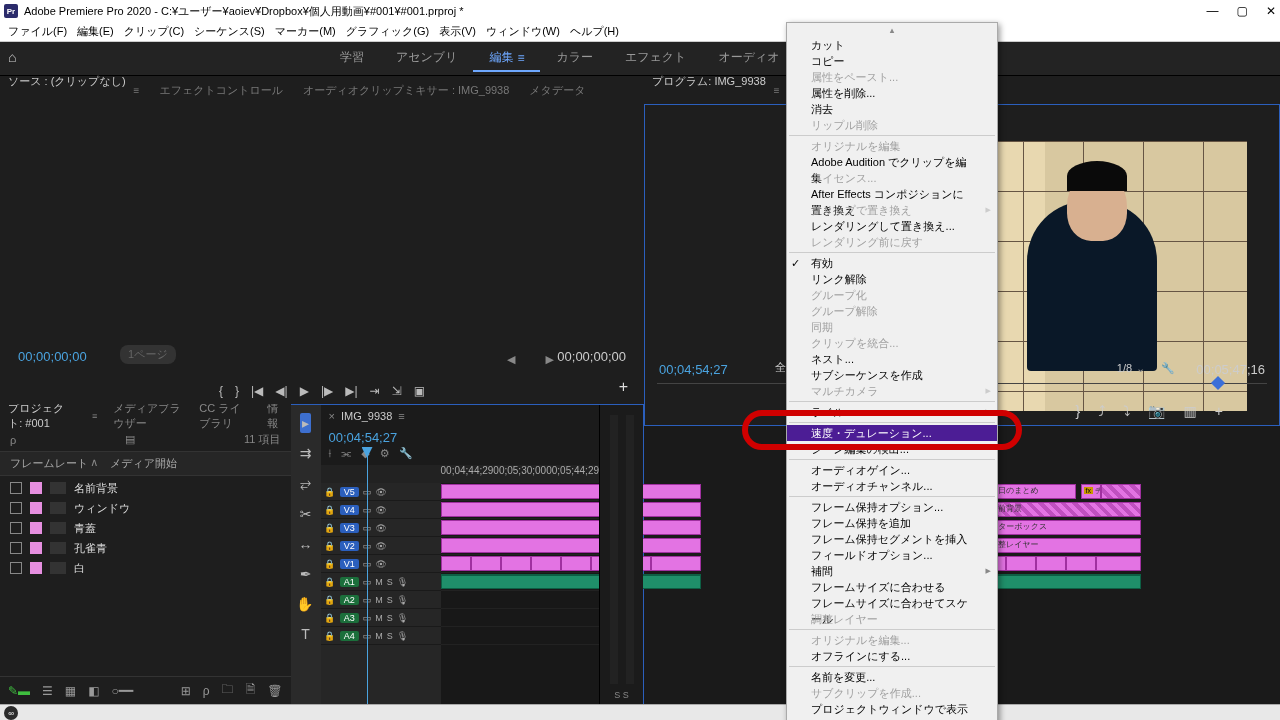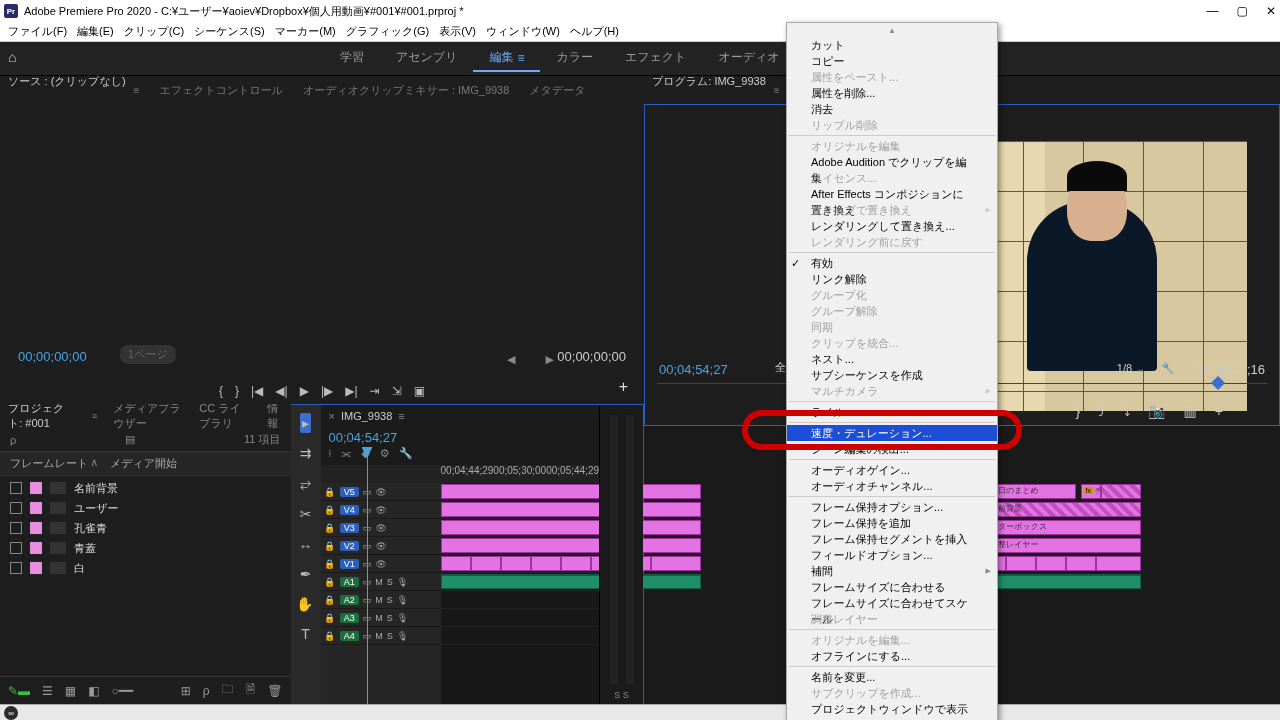--- a/index.html
+++ b/index.html
@@ -122,21 +122,21 @@
 .meter{width:44px;background:#1b1b1b;border-left:1px solid #000;position:relative;}
 .meter .bar{position:absolute;left:10px;top:10px;width:8px;bottom:20px;background:#222;}
 .meter .bar2{left:26px;}
 .meter .ss{position:absolute;bottom:4px;left:0;right:0;text-align:center;color:#888;font-size:9px;}
 
 
 .ctx{position:absolute;left:786px;top:22px;width:212px;background:#f0f0f0;color:#000;border:1px solid #aaa;box-shadow:2px 2px 6px rgba(0,0,0,.4);z-index:50;padding:2px 0;}
 .ctx .item{height:16px;line-height:16px;padding:0 24px;font-size:11px;position:relative;cursor:pointer;}
 .ctx .item.disabled{color:#a0a0a0;}
 .ctx .item.sep{height:1px;margin:2px 2px;background:#ccc;padding:0;}
-.ctx .item.hi{background:#1d4ed8;color:#fff;}
+.ctx .item.hi{background:#4c1d95;color:#fff;}
 .ctx .item.check:before{content:"✓";position:absolute;left:4px;color:#000;}
 .ctx .item.sub:after{content:"▶";position:absolute;right:6px;font-size:7px;color:#888;}
 .ctx .item.disabled.sub:after{color:#ccc;}
 .ctx .arrow-top{height:12px;text-align:center;color:#888;font-size:9px;line-height:10px;}
 
 
 .redmark{position:absolute;left:742px;top:410px;width:280px;height:40px;border:6px solid #d00000;border-radius:28px;z-index:60;pointer-events:none;}
 
 
 .task{height:16px;background:#e8e8e8;border-top:1px solid #aaa;position:relative;}
@@ -239,33 +239,33 @@
             <div class="proj-row">
               <div class="chk"></div>
               <div class="swatch"></div>
               <div class="ficon"></div>
               <div class="name">名前背景</div>
             </div>
             <div class="proj-row">
               <div class="chk"></div>
               <div class="swatch"></div>
               <div class="ficon"></div>
-              <div class="name">ユーザー</div>
+              <div class="name">ウィンドウ</div>
+            </div>
+            <div class="proj-row">
+              <div class="chk"></div>
+              <div class="swatch"></div>
+              <div class="ficon"></div>
+              <div class="name">青蓋</div>
             </div>
             <div class="proj-row">
               <div class="chk"></div>
               <div class="swatch"></div>
               <div class="ficon"></div>
               <div class="name">孔雀青</div>
-            </div>
-            <div class="proj-row">
-              <div class="chk"></div>
-              <div class="swatch"></div>
-              <div class="ficon"></div>
-              <div class="name">青蓋</div>
             </div>
             <div class="proj-row">
               <div class="chk"></div>
               <div class="swatch"></div>
               <div class="ficon"></div>
               <div class="name">白</div>
             </div>
           </div>
         <div class="proj-foot">
           <span class="pen">✎▬</span>

